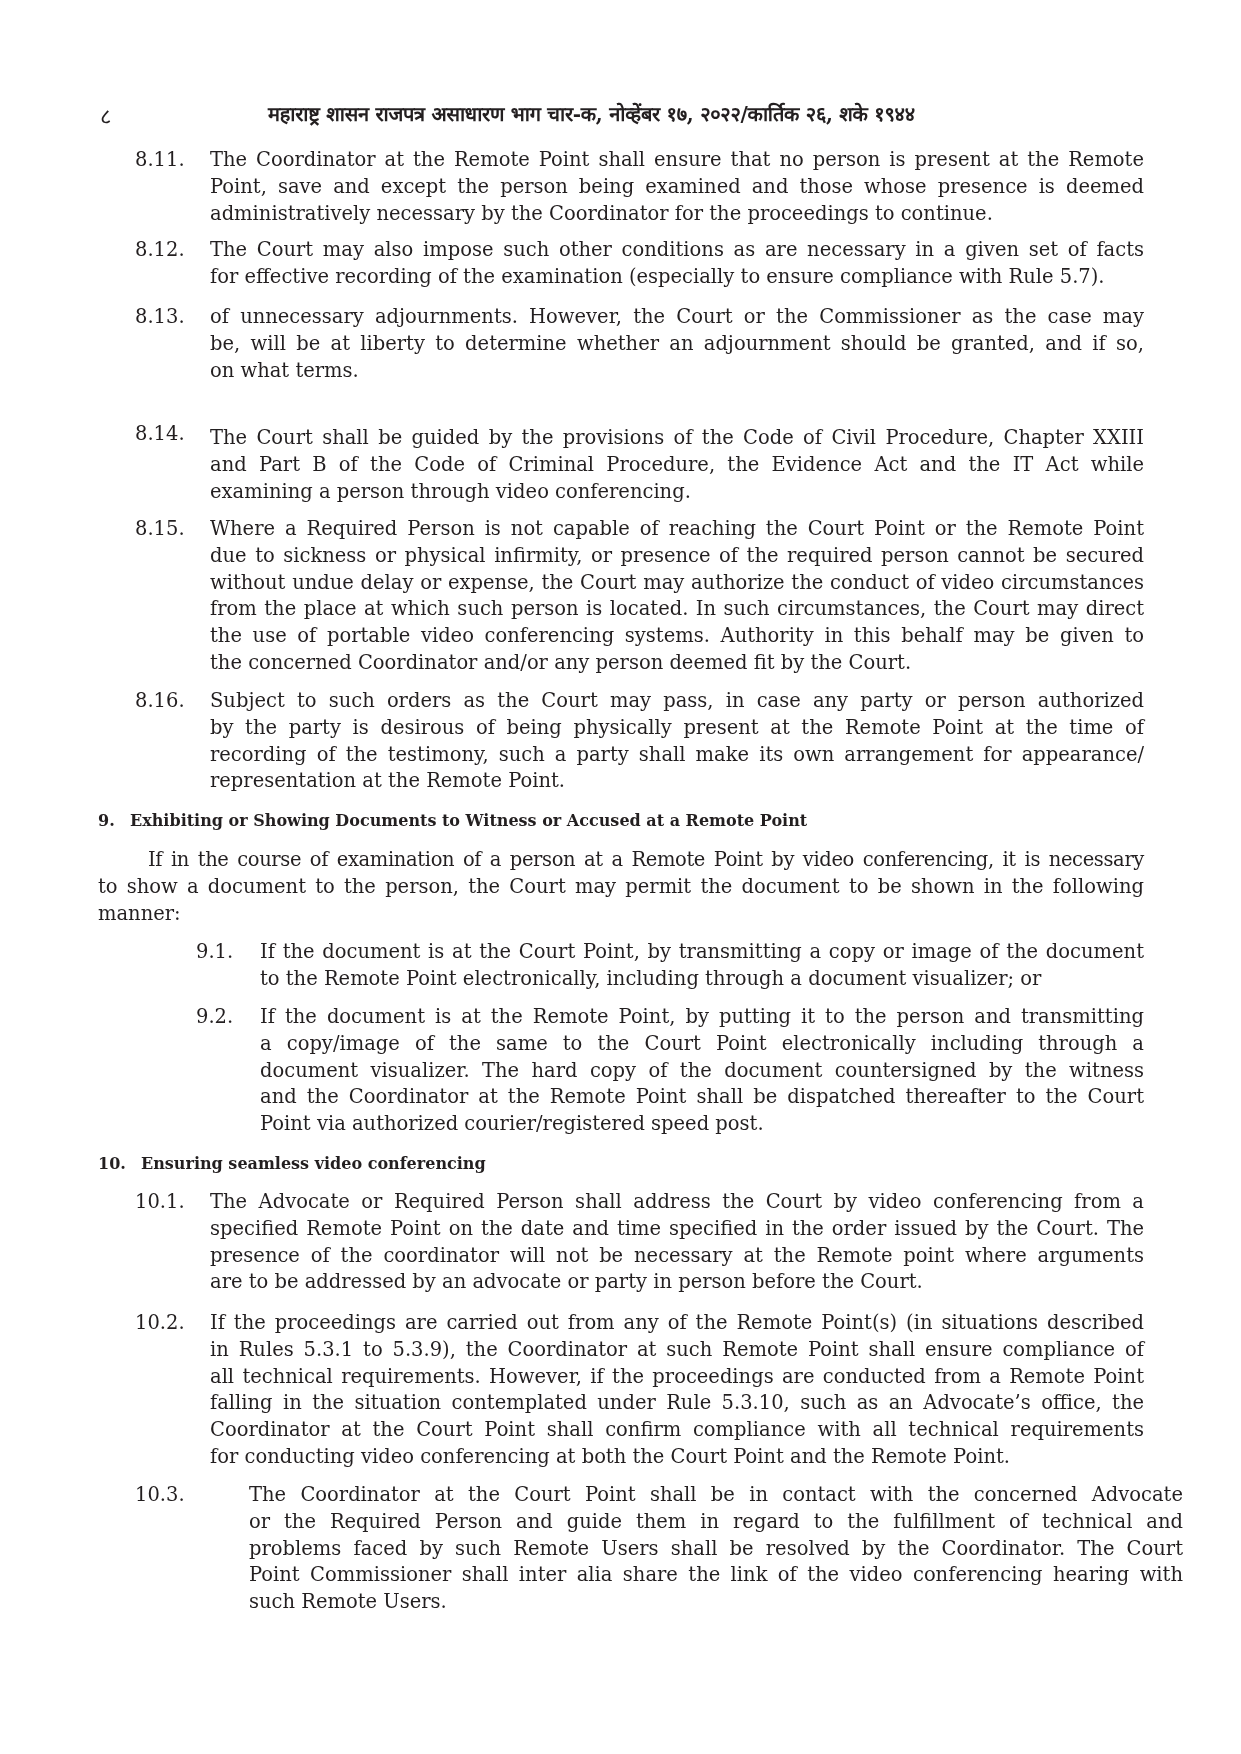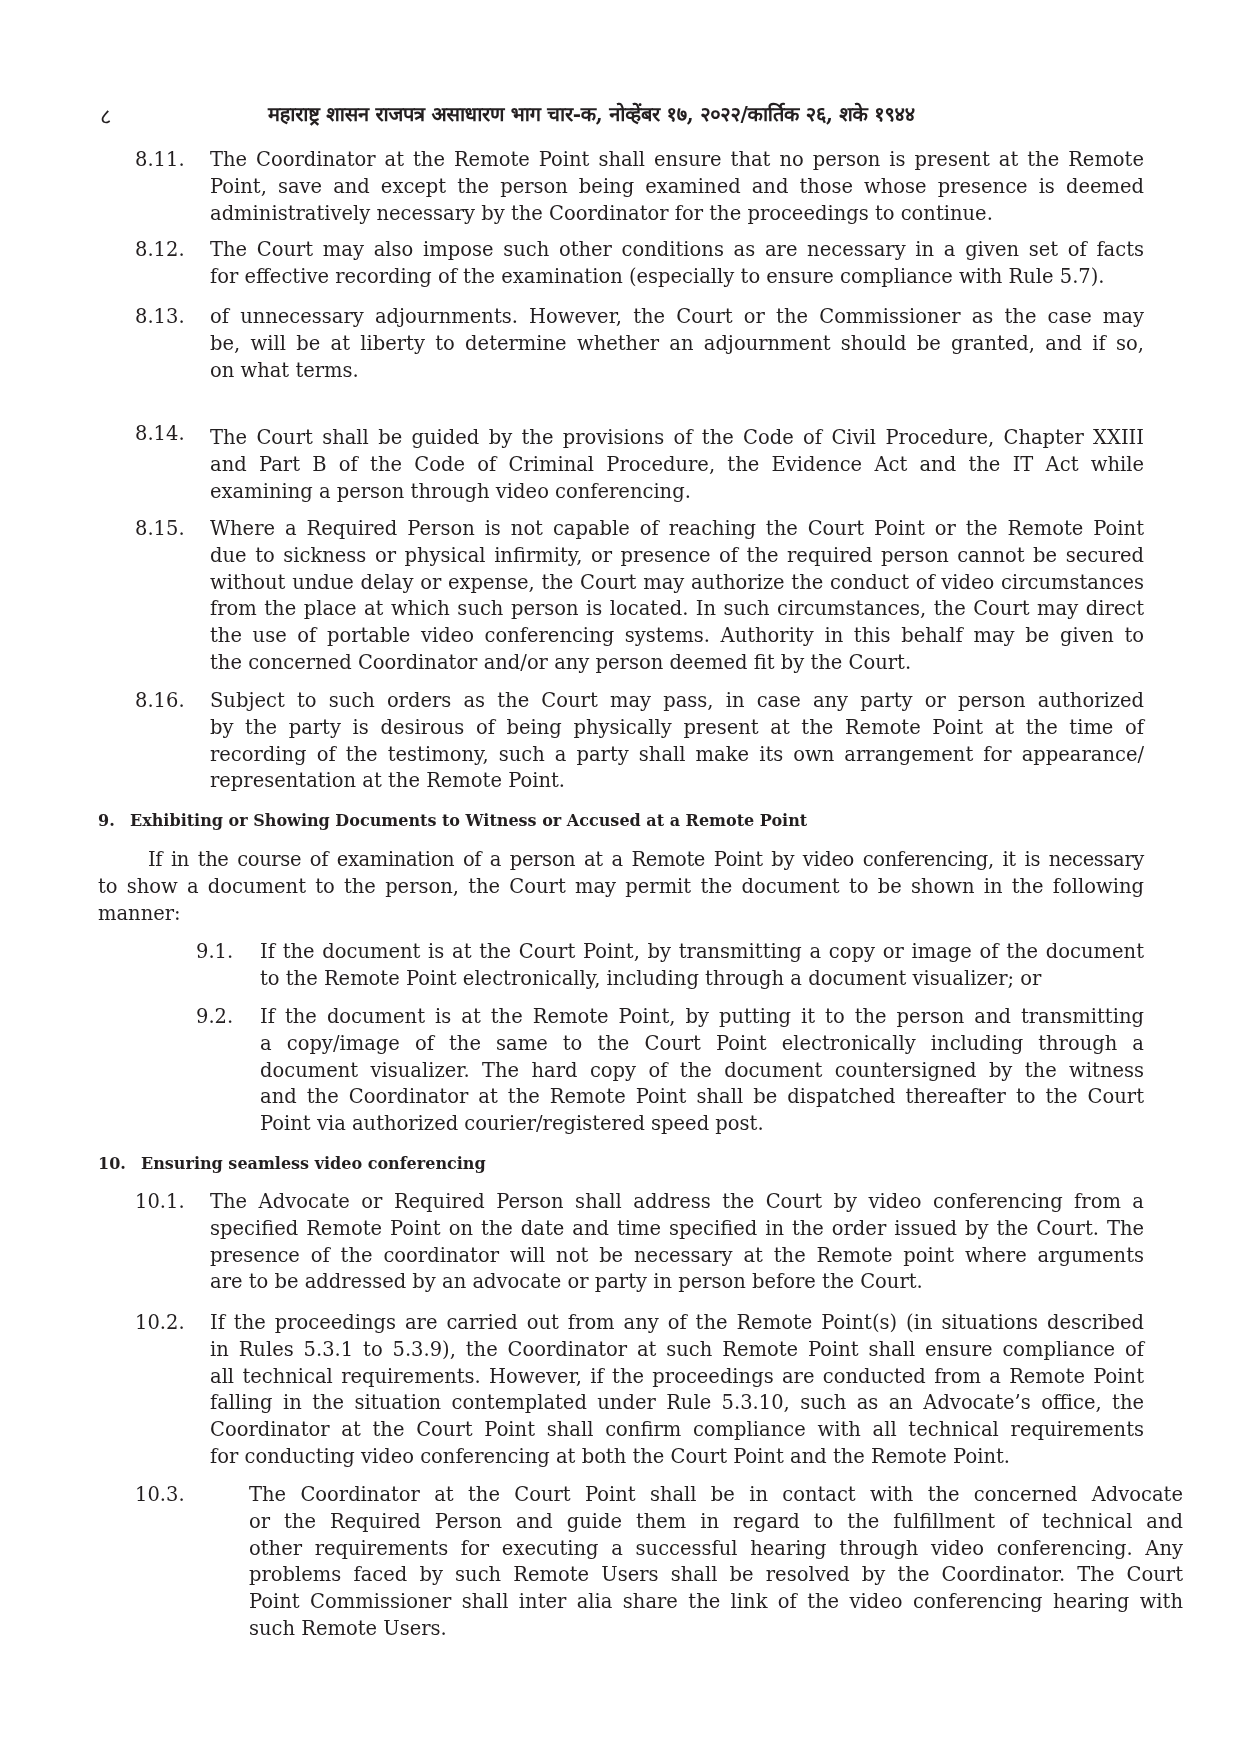--- a/index.html
+++ b/index.html
@@ -129,20 +129,19 @@
           <span class="ln" style="display: block; width: auto;">falling in the situation contemplated under Rule 5.3.10, such as an Advocate’s office, the</span>
           <span class="ln" style="display: block; width: auto;">Coordinator at the Court Point shall confirm compliance with all technical requirements</span>
           <span class="ln last" style="display: block; width: auto;">for conducting video conferencing at both the Court Point and the Remote Point.</span>
         </div>
       </div>
       <div class="block" style="top: 1482px; left: 0px;">
         <span class="num" style="left: 135px; top: 0px; line-height: 26.8px;">10.3.</span>
         <div class="lines" style="left: 210px; top: 0px; width: 934px; margin-left: 39px;">
           <span class="ln" style="display: block; width: auto;">The Coordinator at the Court Point shall be in contact with the concerned Advocate</span>
           <span class="ln" style="display: block; width: auto;">or the Required Person and guide them in regard to the fulfillment of technical and</span>
-          <span class="ln" style="display: block; width: auto;">other requirements for executing a successful hearing through video conferencing. Any</span>
           <span class="ln" style="display: block; width: auto;">problems faced by such Remote Users shall be resolved by the Coordinator. The Court</span>
           <span class="ln" style="display: block; width: auto;">Point Commissioner shall inter alia share the link of the video conferencing hearing with</span>
           <span class="ln last" style="display: block; width: auto;">such Remote Users.</span>
         </div>
       </div>
     </div>
 </div>
 
 </body></html>

